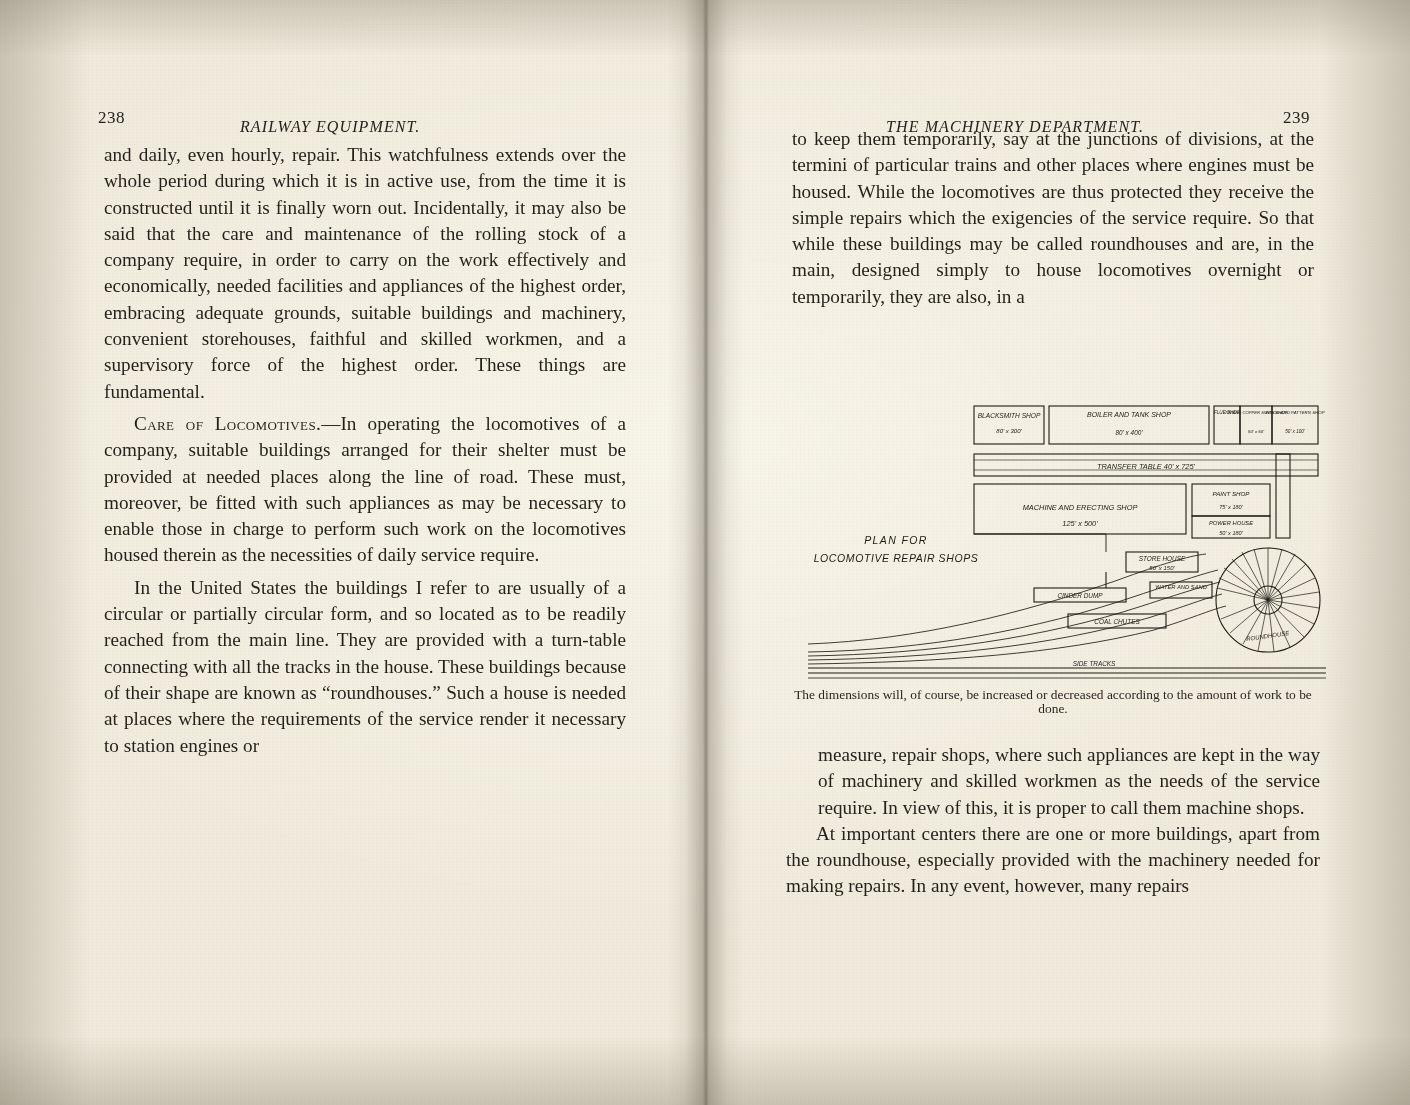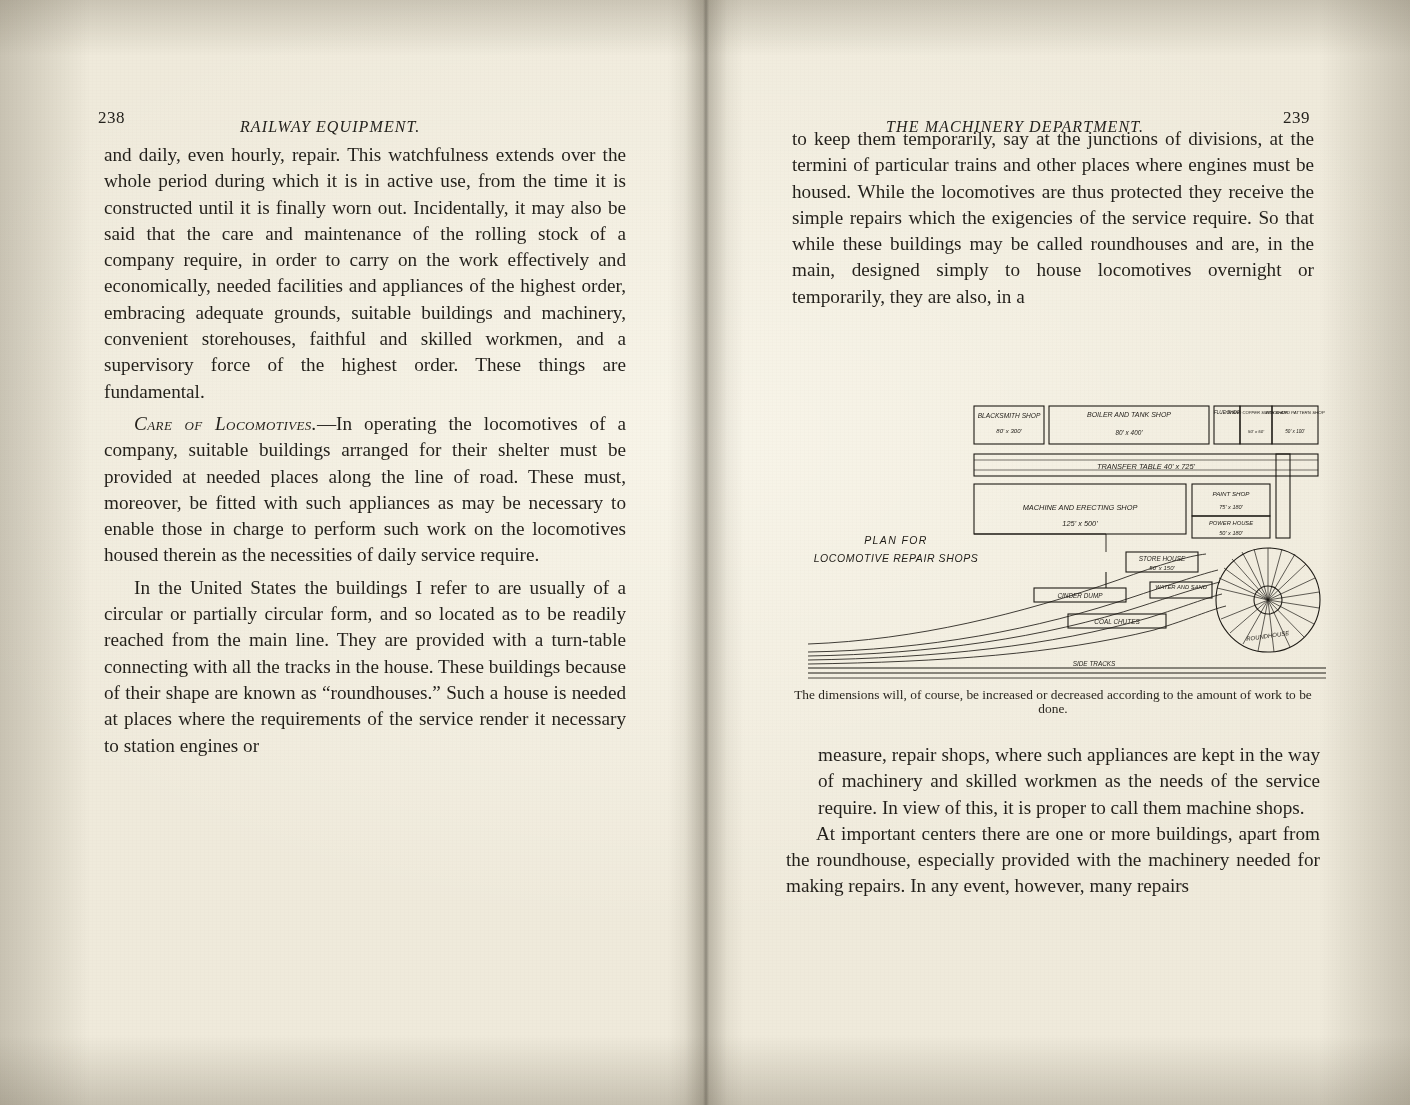--- a/index.html
+++ b/index.html
@@ -112,21 +112,20 @@
     margin: 6px;
     text-indent: 30px;
     text-align: justify;
     text-justify: inter-word;
   }
   .column p.noindent { text-indent: 0; }
 
   .smallcaps {
     font-variant: small-caps;
     letter-spacing: 0.4px;
-    font-style: italic;
   }
 
   
   .figure {
     position: absolute;
     left: 786px;
     top: 392px;
     width: 534px;
   }
   .fig-frame {

